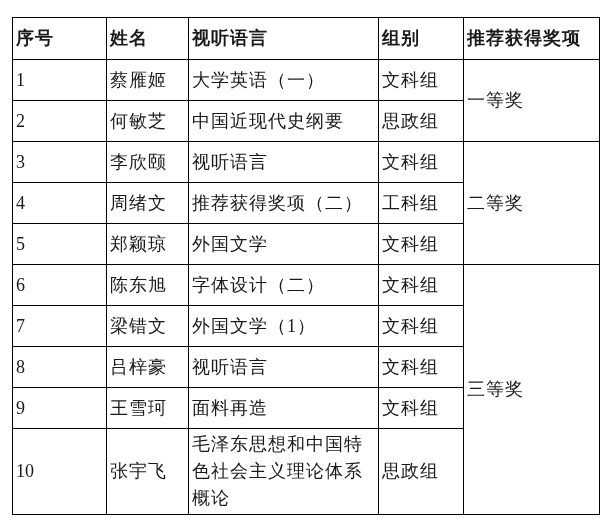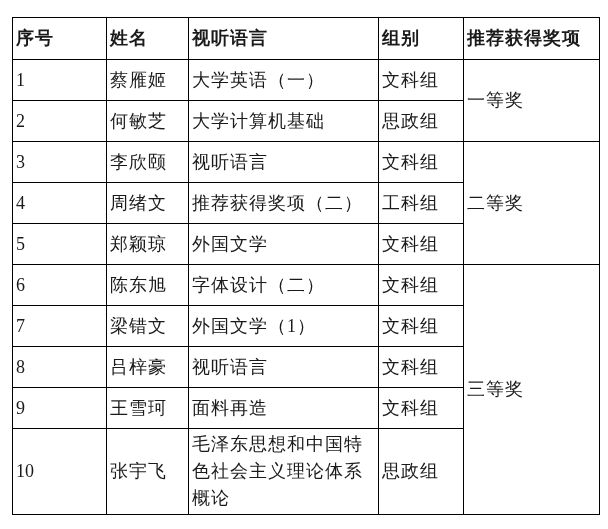--- a/index.html
+++ b/index.html
@@ -65,21 +65,21 @@
       <tr class="r">
         <td class="num">1</td>
         <td>蔡雁姬</td>
         <td>大学英语（一）</td>
         <td>文科组</td>
         <td rowspan="2">一等奖</td>
       </tr>
       <tr class="r">
         <td class="num">2</td>
         <td>何敏芝</td>
-        <td>大学计算机基础</td>
+        <td>中国近现代史纲要</td>
         <td>思政组</td>
       </tr>
       <tr class="r">
         <td class="num">3</td>
         <td>李欣颐</td>
         <td>视听语言</td>
         <td>文科组</td>
         <td rowspan="3">二等奖</td>
       </tr>
       <tr class="r">

